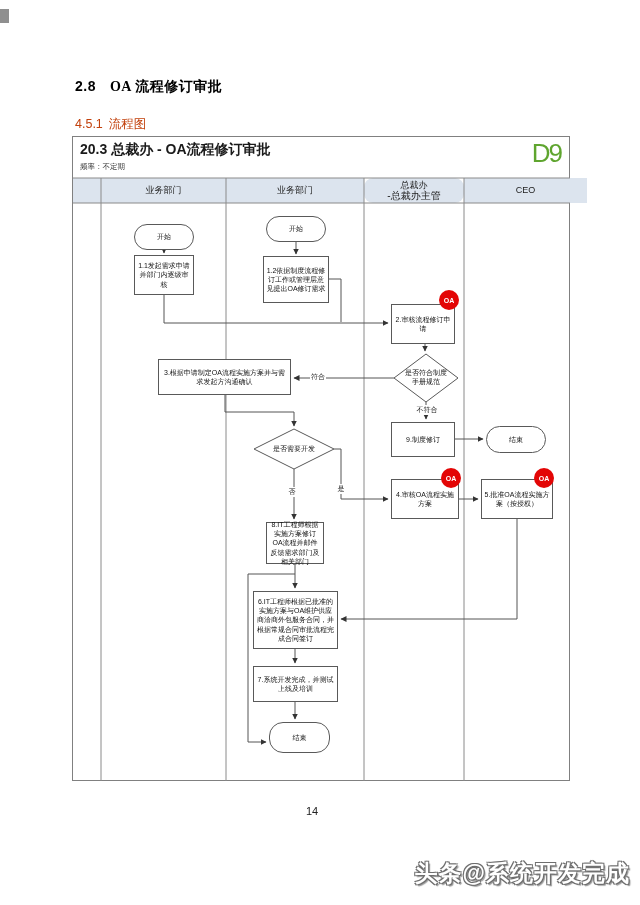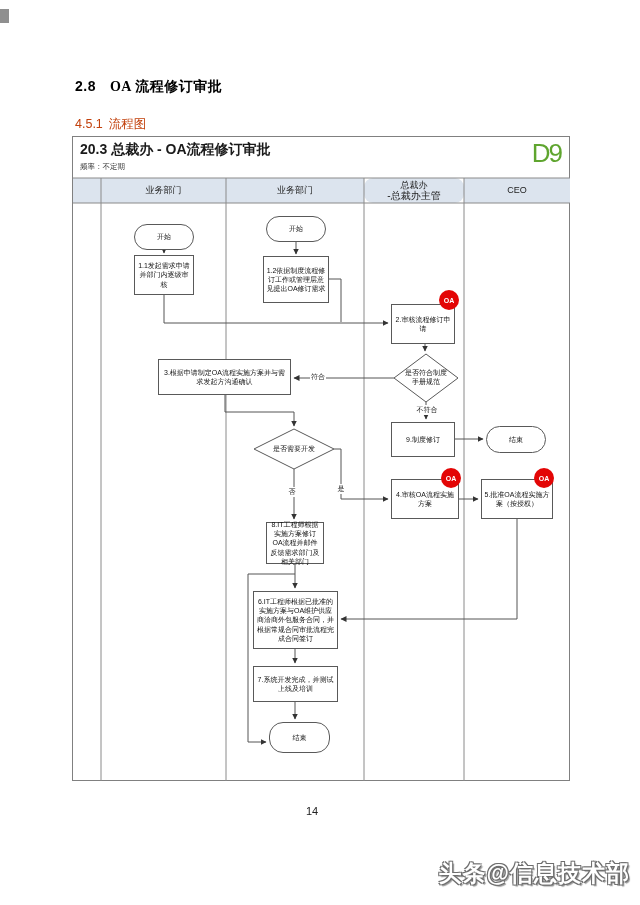--- a/index.html
+++ b/index.html
@@ -70,21 +70,21 @@
   <div class="lane-head" style="left:28px; width:125px;">
     <span>业务部门</span>
   </div>
   <div class="lane-head" style="left:153px; width:138px;">
     <span>业务部门</span>
   </div>
   <div class="lane-head" style="left:291px; width:100px;border-radius:9px;">
     <span>总裁办</span>
     <span class="sub">-总裁办主管</span>
   </div>
-  <div class="lane-head" style="left:391px; width:106px;">
+  <div class="lane-head" style="left:391px; width:123px;">
     <span>CEO</span>
   </div>
 
   <svg class="edges" width="498" height="645" viewBox="0 0 498 645">
     <defs>
       <marker id="ah" markerWidth="7" markerHeight="7" refX="5.5" refY="3" orient="auto">
         <path d="M0,0 L6,3 L0,6 Z" fill="#333"></path>
       </marker>
     </defs>
     <g stroke="#8a8a8a" stroke-width="1">
@@ -178,13 +178,13 @@
     <span>结束</span>
   </div>
 
   <span class="elbl" style="left:245px; top:240px;">符合</span>
   <span class="elbl" style="left:354px; top:273px;">不符合</span>
   <span class="elbl" style="left:219px; top:355px;">否</span>
   <span class="elbl" style="left:268px; top:352px;">是</span>
 </div>
 
 <div class="page-num">14</div>
-<div class="watermark">头条@信息技术部</div>
+<div class="watermark">头条@系统开发完成</div>
 
 </body></html>

